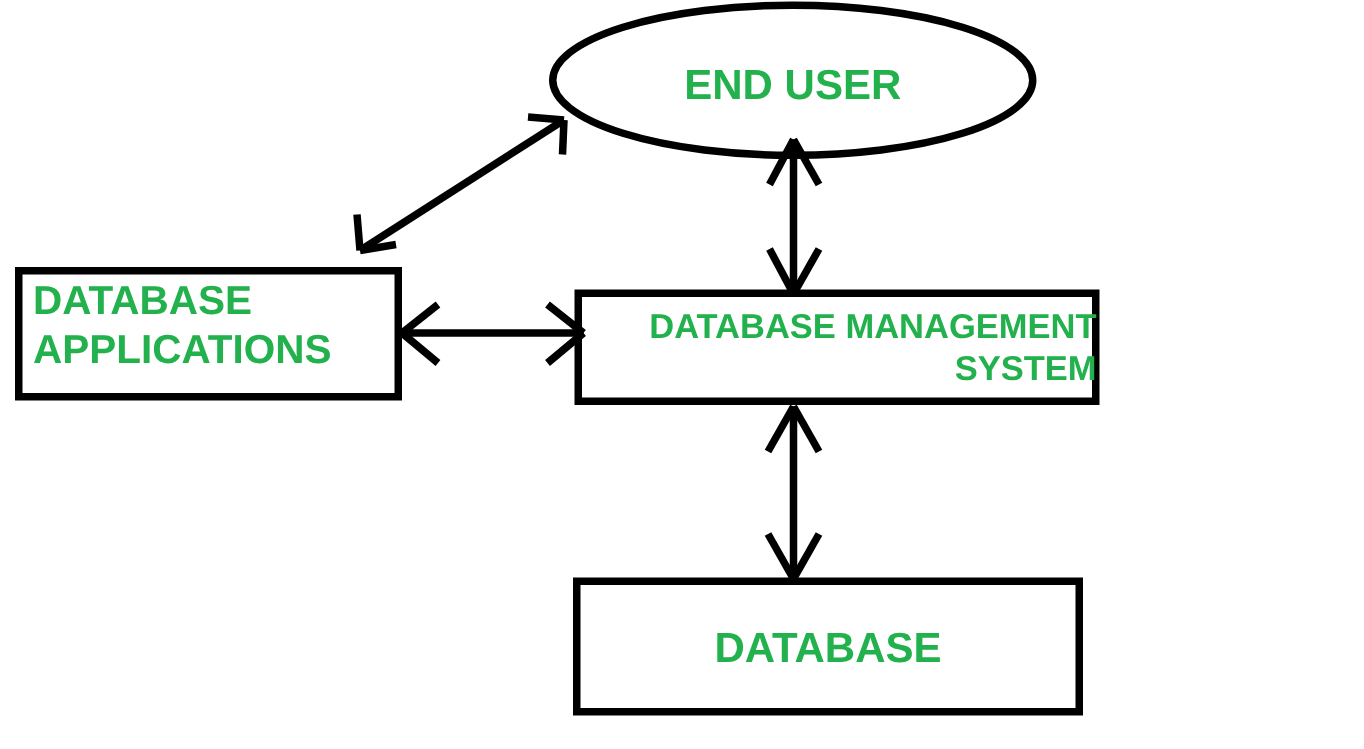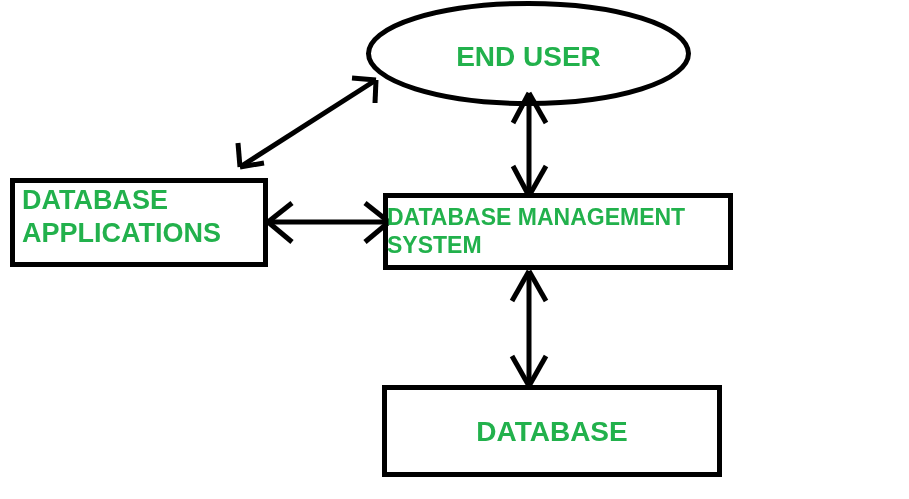--- a/index.html
+++ b/index.html
@@ -45,21 +45,21 @@
     left: 22px;
     top: 184px;
     width: 240px;
     text-align: left;
     font-size: 27px;
   }
   #label-dbms {
     left: 387px;
     top: 203px;
     width: 344px;
-    text-align: left;
+    text-align: right;
     font-size: 23px;
   }
   #label-database {
     left: 384px;
     top: 415px;
     width: 336px;
     text-align: center;
     font-size: 28px;
   }
 </style>

